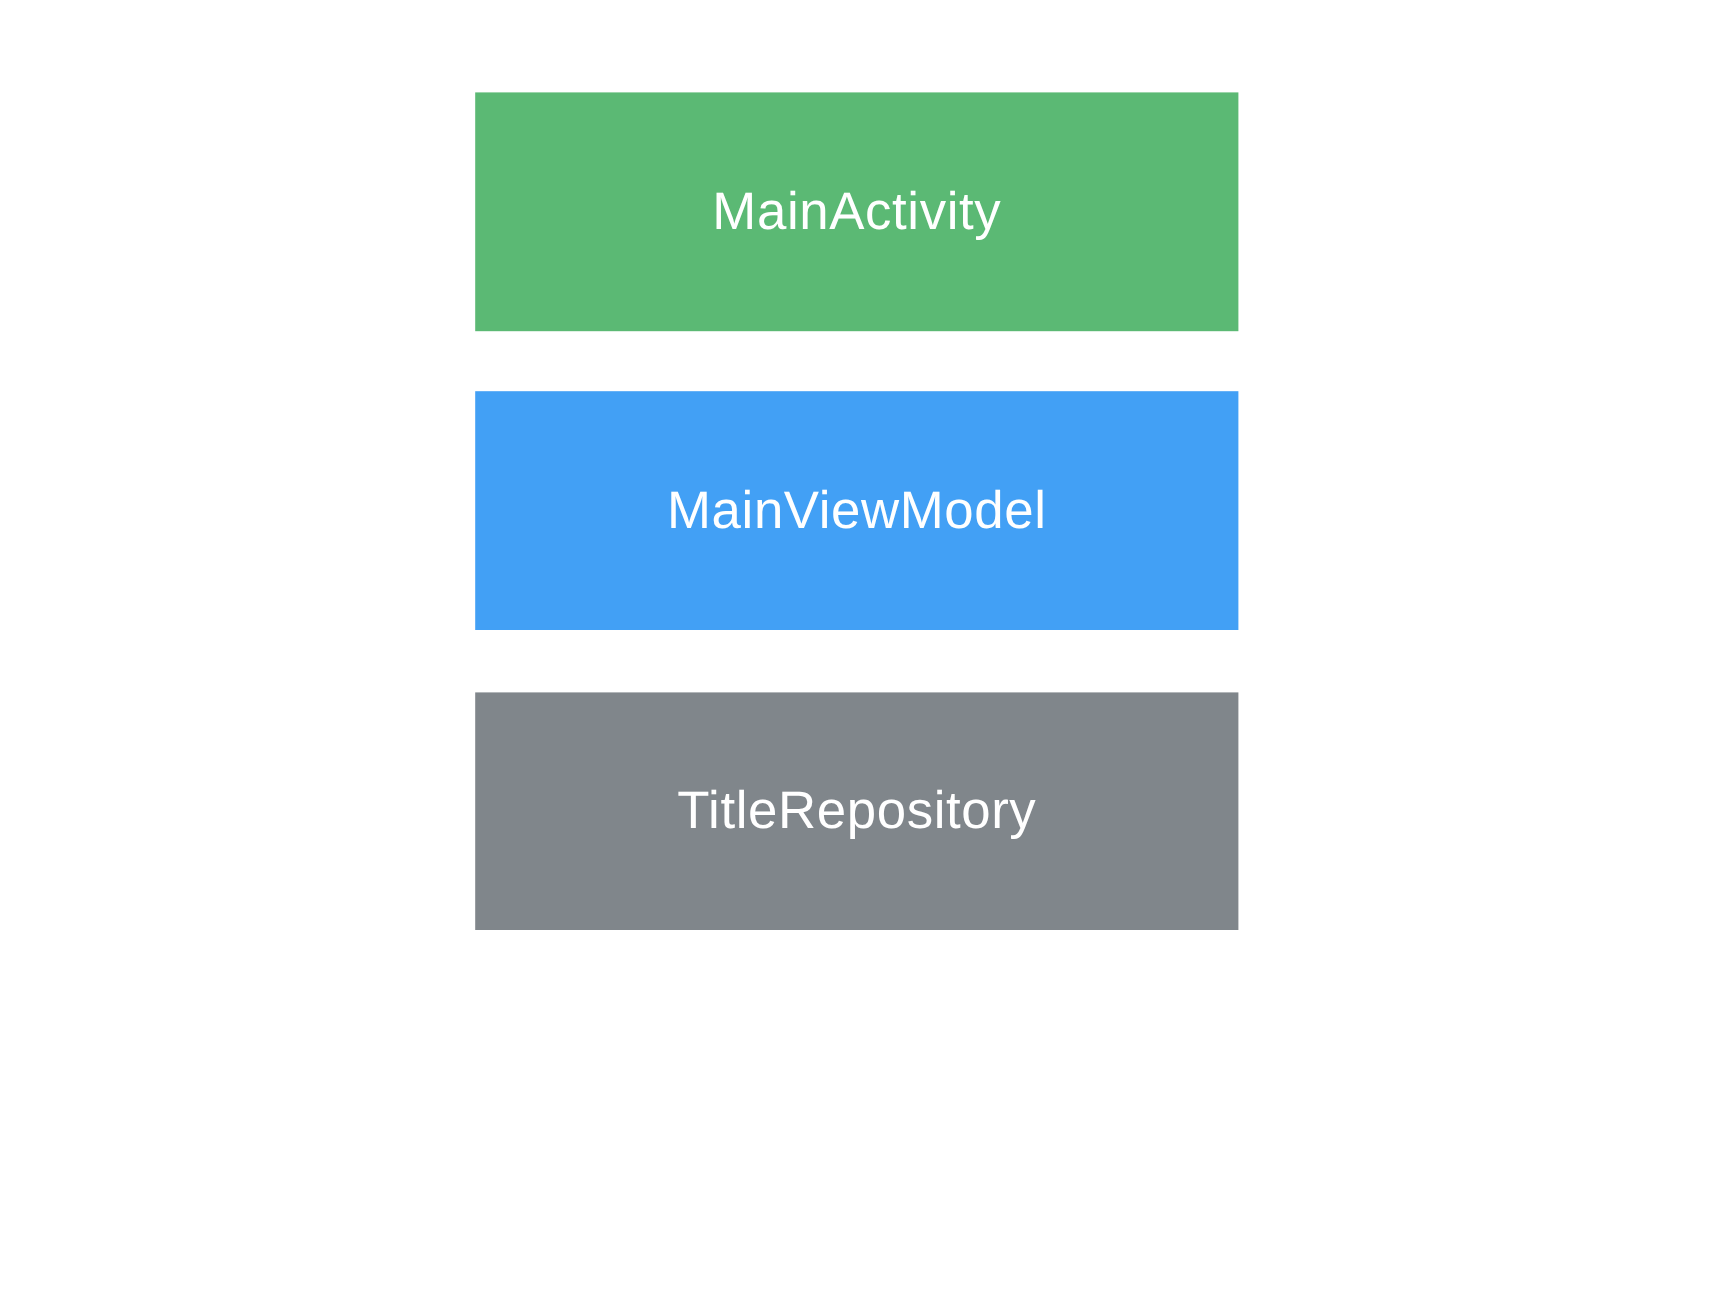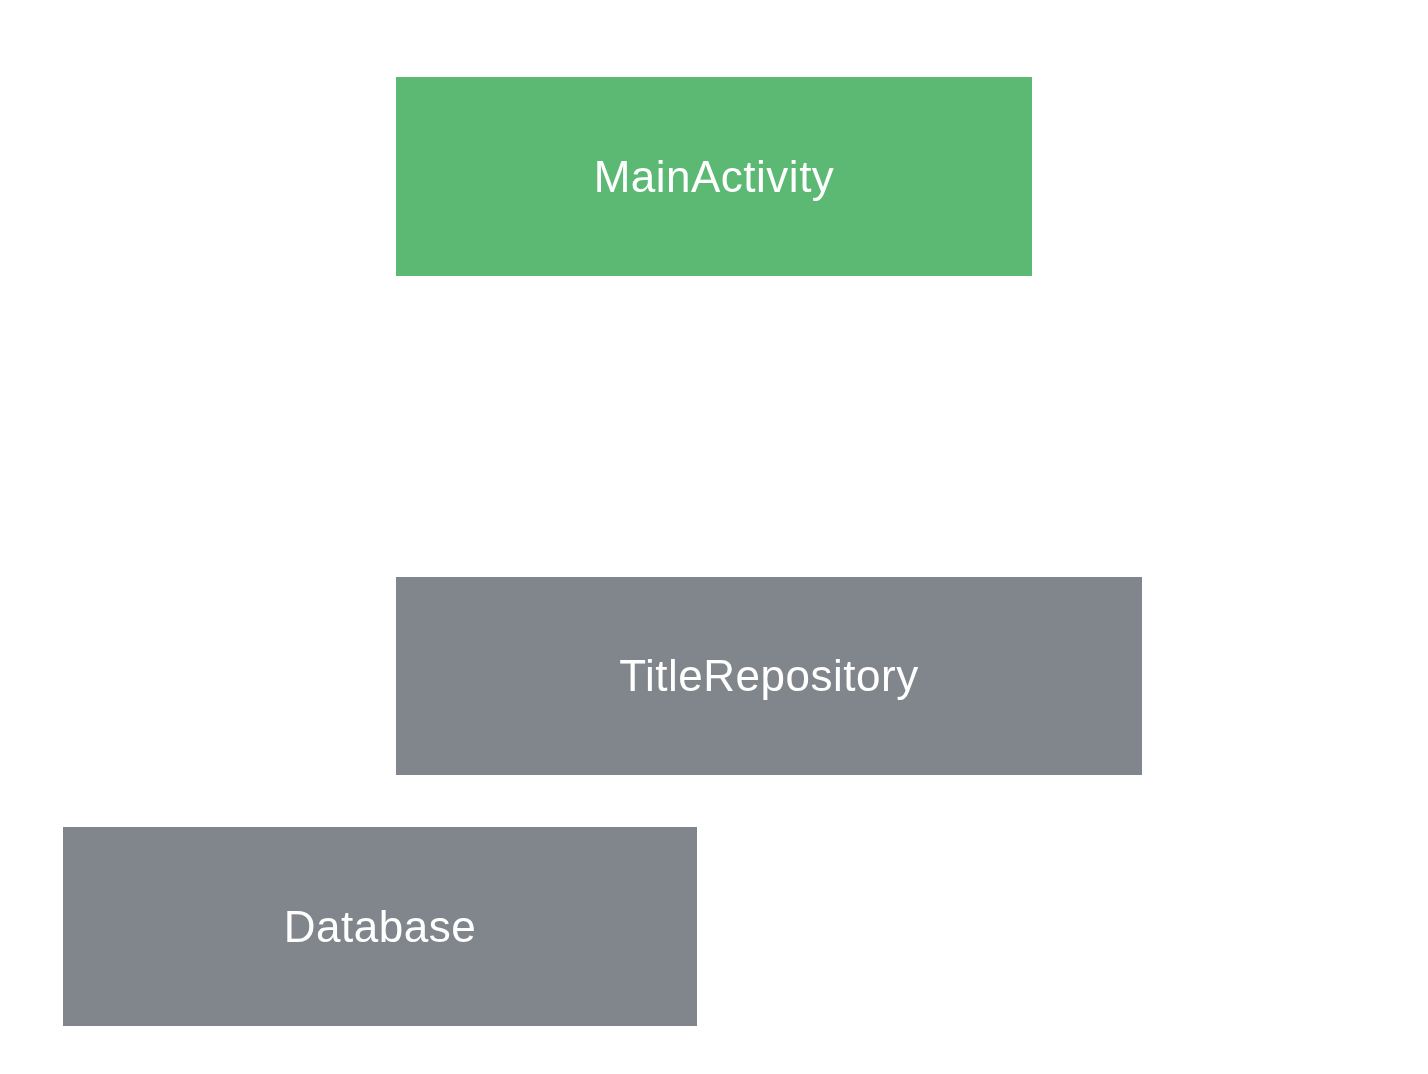--- a/index.html
+++ b/index.html
@@ -25,36 +25,36 @@
     color: #ffffff;
     font-size: 44px;
     font-weight: 400;
     letter-spacing: 0.5px;
     white-space: nowrap;
     user-select: none;
   }
   
   .box-main-activity   { left: 396px; top: 77px;  width: 636px; height: 199px; }
   .box-main-view-model { left: 396px; top: 326px; width: 636px; height: 199px; }
-  .box-title-repository{ left: 396px; top: 577px; width: 746px; height: 198px; }
+  .box-title-repository{ left: 396px; top: 577px; width: 636px; height: 198px; }
   .box-database        { left: 63px;  top: 827px; width: 634px; height: 199px; }
   .box-network         { left: 746px; top: 827px; width: 636px; height: 199px; }
 </style>
 </head>
 <body>
 
 <div class="canvas">
 
   <div class="box box-main-activity" style="background-color: rgb(91, 185, 116);">
     <span class="box-label">MainActivity</span>
   </div>
 
+  <div class="box box-main-view-model" style="background-color: rgb(66, 160, 245);">
+    <span class="box-label">MainViewModel</span>
+  </div>
 
   <div class="box box-title-repository" style="background-color: rgb(128, 134, 139);">
     <span class="box-label">TitleRepository</span>
   </div>
 
-  <div class="box box-database" style="background-color: rgb(128, 134, 139);">
-    <span class="box-label">Database</span>
-  </div>
 
 
 </div>
 
 </body></html>

